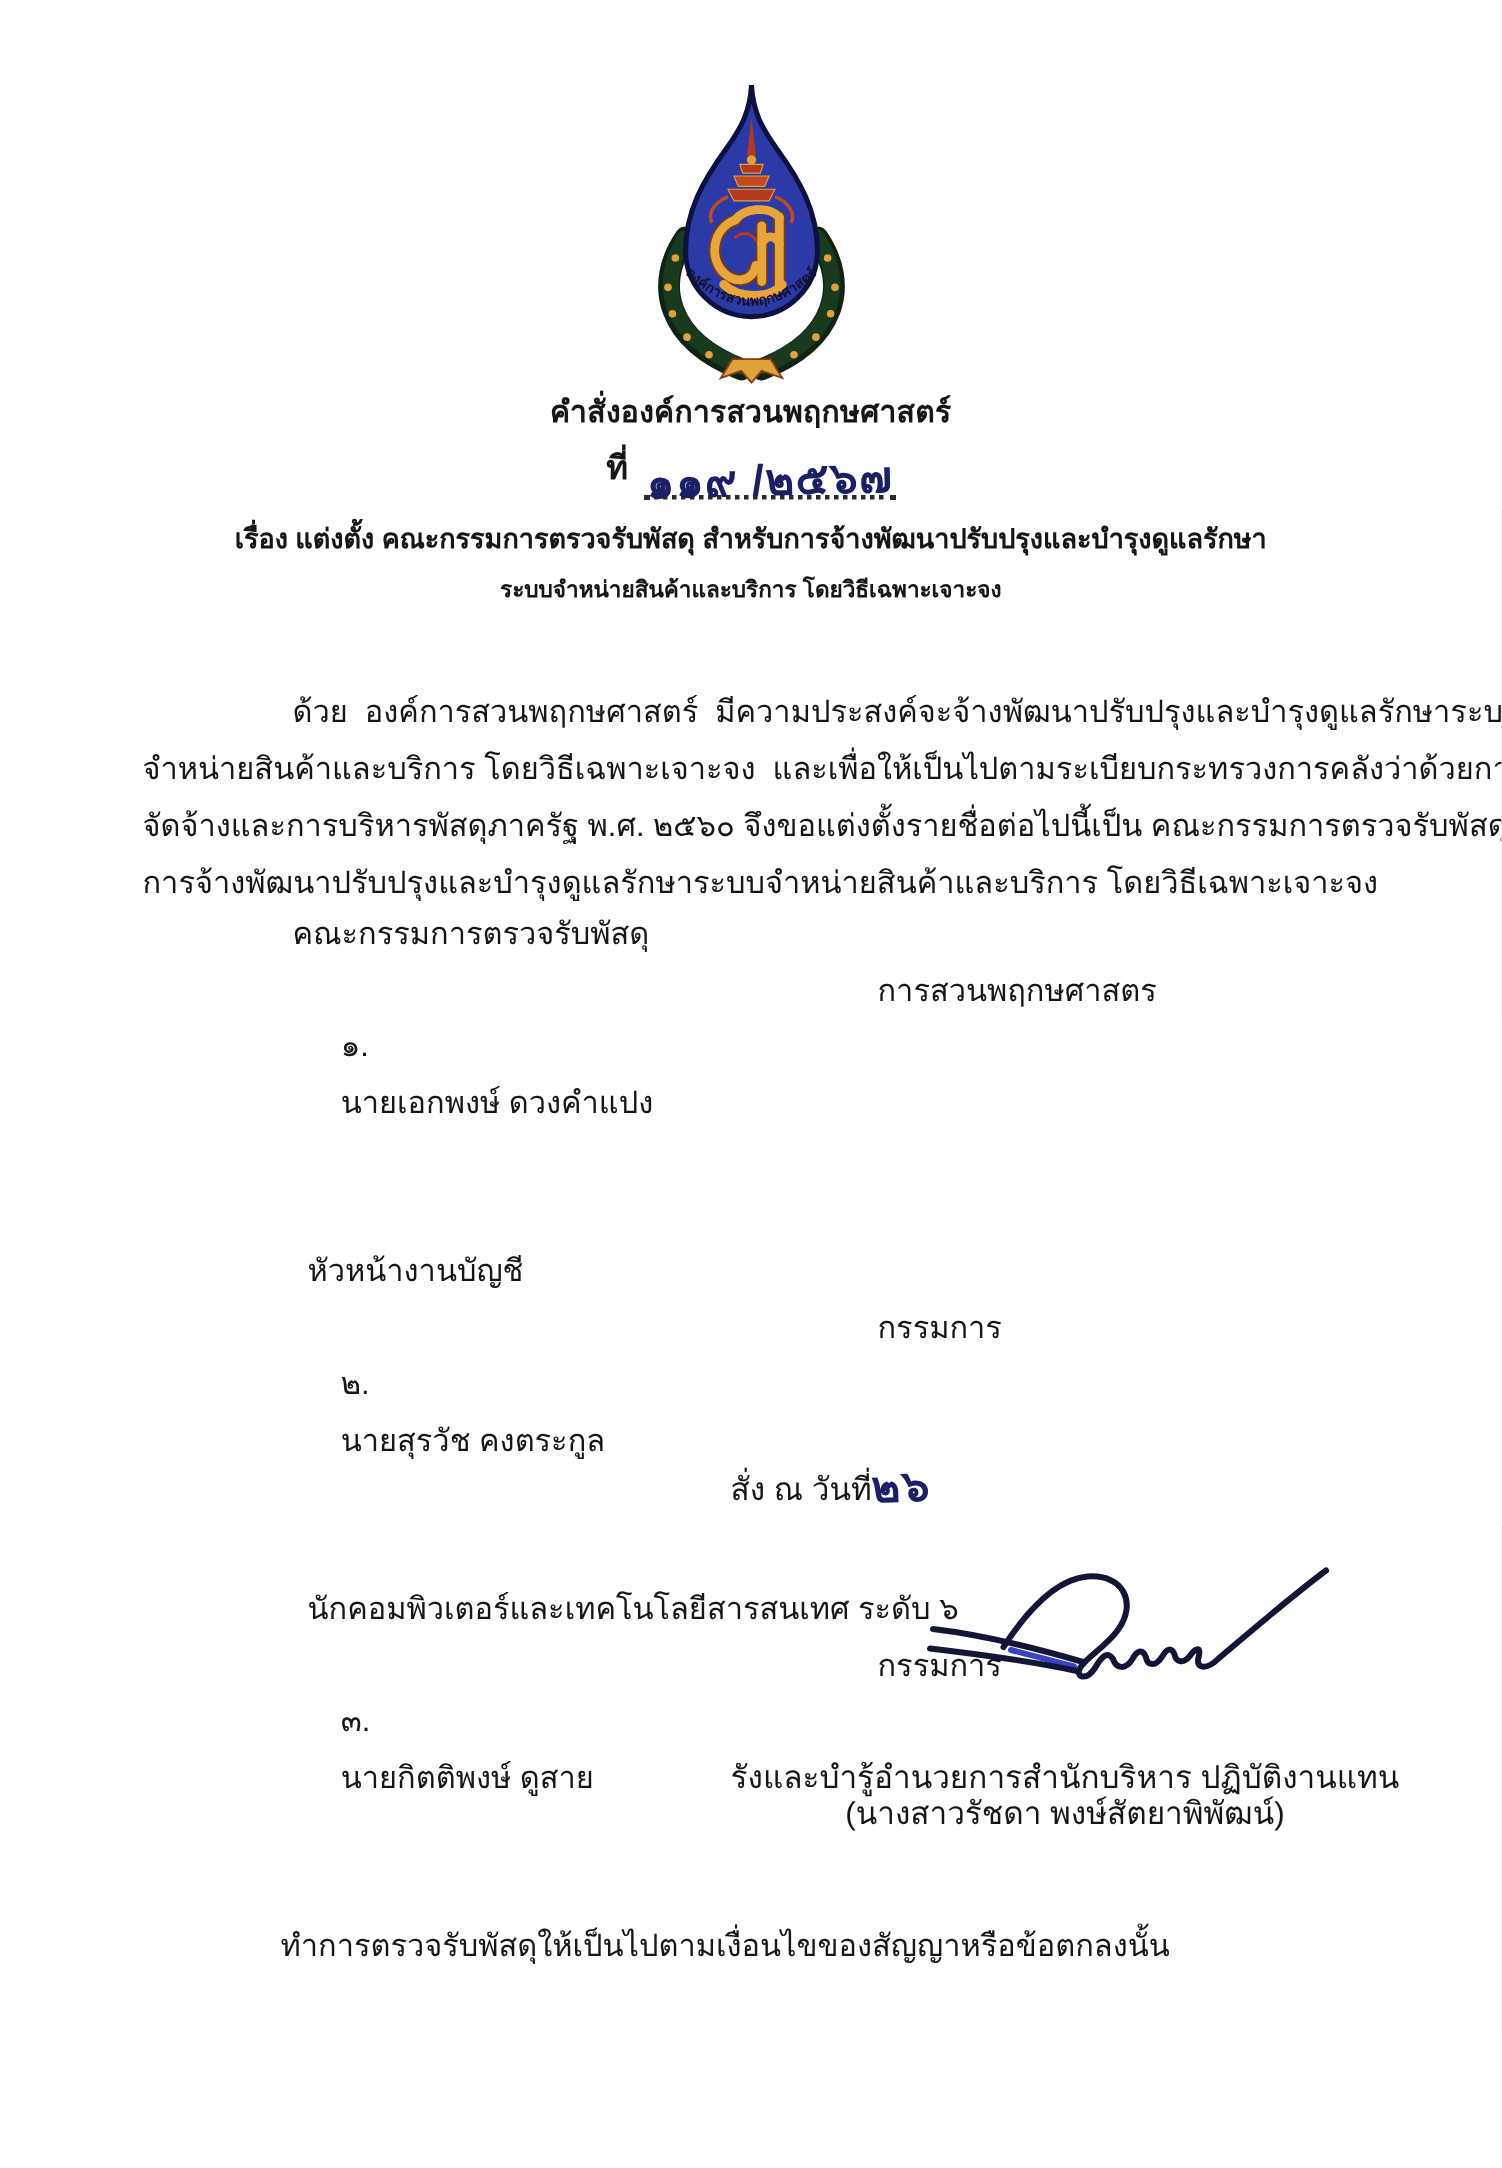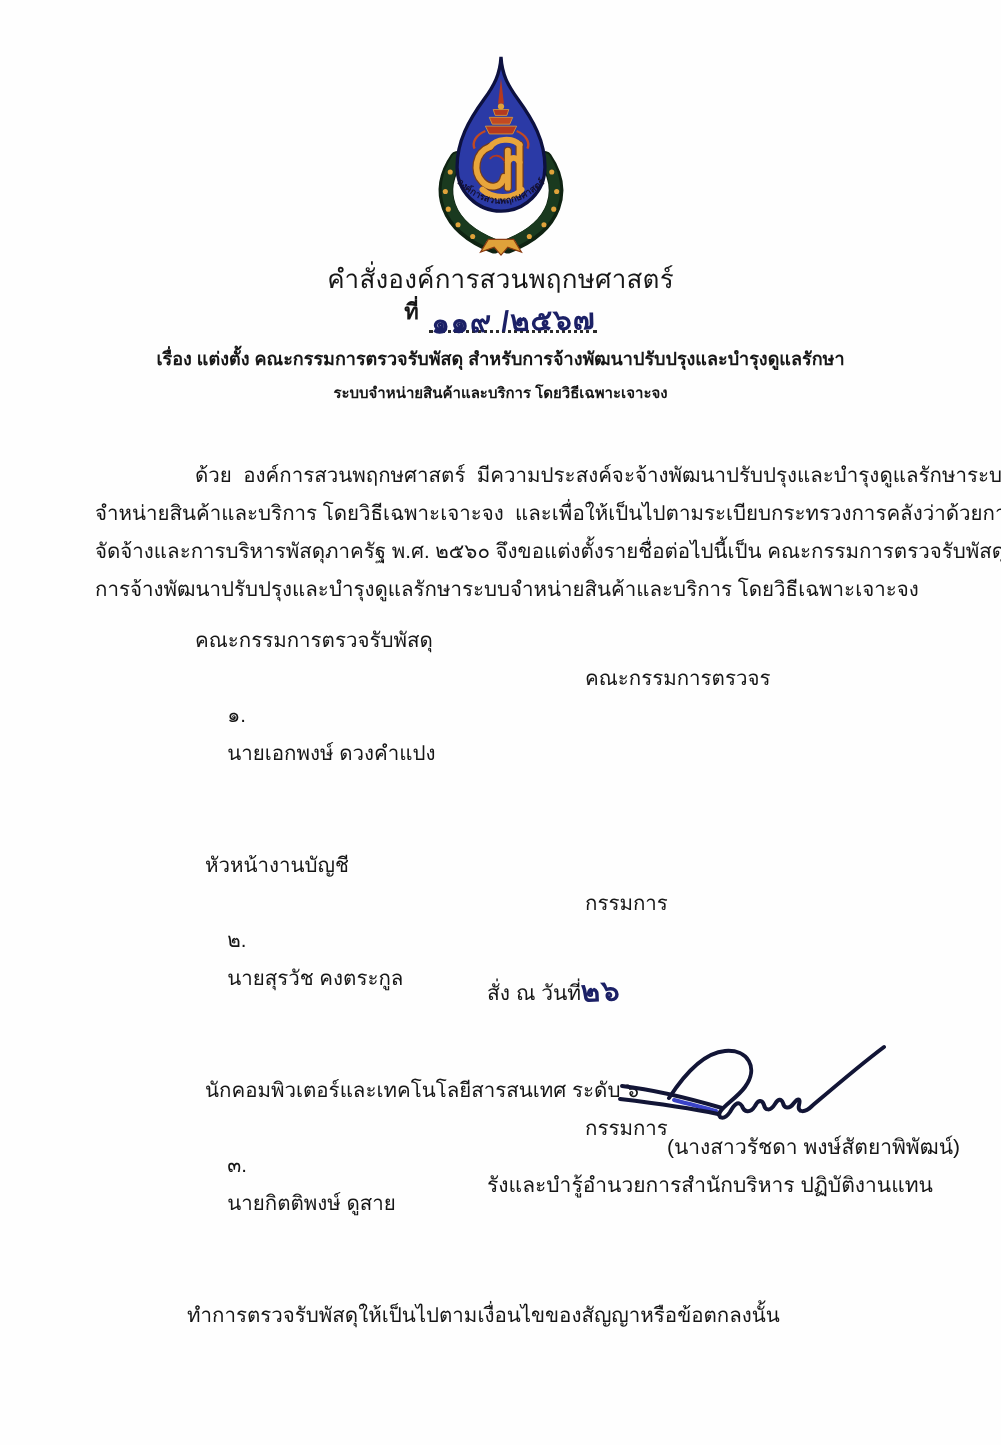--- a/index.html
+++ b/index.html
@@ -14,21 +14,21 @@
     color: #161616;
     overflow: hidden;
   }
   .abs { position: absolute; }
   .center-text { left: 0; width: 100%; text-align: center; }
 
   
   .logo-wrap { top: 50px; left: 50%; transform: translateX(-50%); width: 166px; height: 206px; }
 
   
-  .doc-title { top: 258px; font-size: 26px; font-weight: 400; letter-spacing: .2px; }
+  .doc-title { top: 258px; font-size: 20px; font-weight: 700; letter-spacing: .2px; }
   .number-line { top: 294px; display: flex; justify-content: center; align-items: flex-end; left: 0; width: 100%; gap: 10px; }
   .number-prefix { font-size: 22px; font-weight: 700; padding-bottom: 4px; }
   .dotted-wrap { display: inline-block; min-width: 168px; text-align: center; border-bottom: 3px dotted #2a2a2a; line-height: 0.9; }
   .handwriting {
     display: inline-block;
     font-size: 29px; font-weight: 700;
     color: #1b2066;
     transform: rotate(-1.5deg) translateY(4px);
     letter-spacing: 1px;
     white-space: pre;
@@ -37,34 +37,34 @@
   .subject-2 { top: 381px; font-size: 15px; font-weight: 700; }
 
   
   .body-par { top: 456px; left: 95px; width: 815px; font-size: 20.5px; line-height: 38px; }
   .body-line { white-space: pre; }
   .body-line.indent { padding-left: 100px; }
 
   
   .committee { top: 604px; left: 187px; width: 740px; font-size: 20.5px; }
   .committee > div { line-height: 37.5px; white-space: pre; }
-  .c-heading { padding-left: 8px; margin-top: 17px; }
+  .c-heading { padding-left: 8px; }
   .m-row { position: relative; padding-left: 6px; }
   .m-role { position: absolute; left: 398px; top: 0; }
   .m-title { padding-left: 18px; }
 
   
   .date-line { top: 968px; left: 487px; display: flex; align-items: flex-end; font-size: 21px; }
   .date-line .text { padding-bottom: 5px; white-space: pre; }
   .date-hand { font-size: 29px; font-weight: 700; color: #1b2066; transform: rotate(-2deg); letter-spacing: 1px; }
 
   
   .signature-svg { top: 1040px; left: 612px; }
   .sign-block { left: 460px; width: 500px; text-align: center; font-size: 21px; }
-  .signer-name { top: 1130px; text-align: right; }
+  .signer-name { top: 1192px; }
   .signer-title-1 { top: 1168px; }
   .signer-title-2 { top: 1205px; }
 </style>
 </head>
 <body>
 
 <div class="page">
 
   <div class="abs logo-wrap">
     <svg width="166" height="206" viewBox="0 0 170 205" xmlns="http://www.w3.org/2000/svg" xmlns:xlink="http://www.w3.org/1999/xlink">
@@ -143,21 +143,21 @@
     <div class="body-line">จัดจ้างและการบริหารพัสดุภาครัฐ พ.ศ. ๒๕๖๐ จึงขอแต่งตั้งรายชื่อต่อไปนี้เป็น คณะกรรมการตรวจรับพัสดุ สำหรับ</div>
     <div class="body-line">การจ้างพัฒนาปรับปรุงและบำรุงดูแลรักษาระบบจำหน่ายสินค้าและบริการ โดยวิธีเฉพาะเจาะจง</div>
   </div>
 
   <div class="abs committee">
     <div class="c-heading">คณะกรรมการตรวจรับพัสดุ</div>
 
     <div class="m-row">
       <span>๑.</span>
       <span>นายเอกพงษ์ ดวงคำแปง</span>
-      <span class="m-role">คณะกรรมการตรวจร</span>
+      <span class="m-role">การสวนพฤกษศาสตร</span>
     </div>
     <div class="m-title">หัวหน้างานบัญชี</div>
 
     <div class="m-row">
       <span>๒.</span>
       <span>นายสุรวัช คงตระกูล</span>
       <span class="m-role">กรรมการ</span>
     </div>
     <div class="m-title">นักคอมพิวเตอร์และเทคโนโลยีสารสนเทศ ระดับ ๖</div>
 

